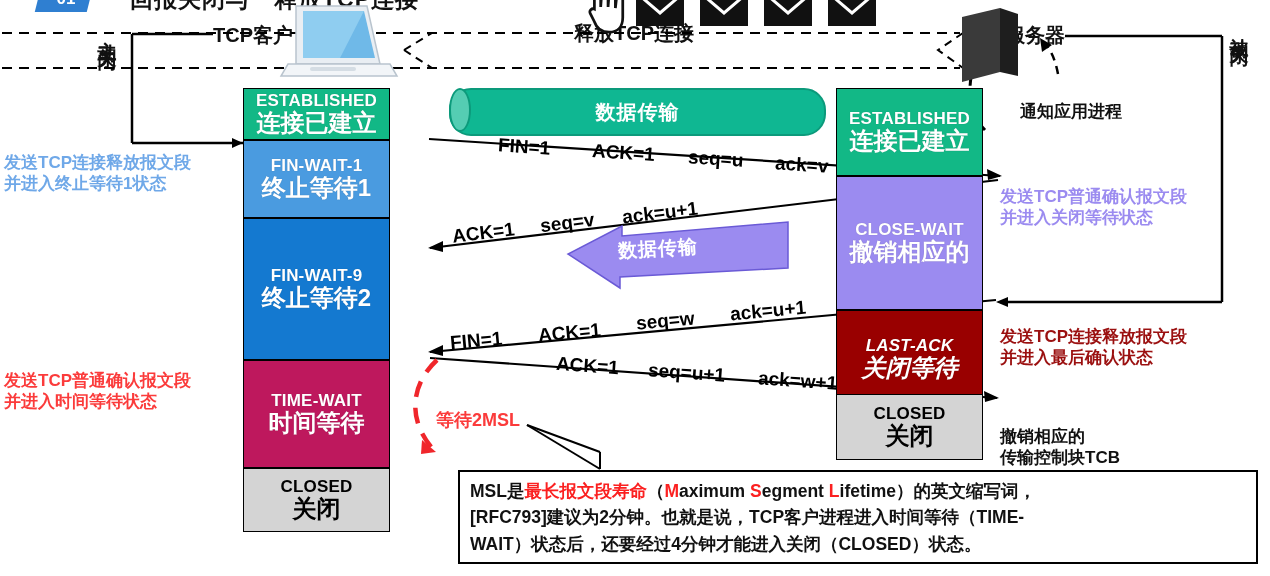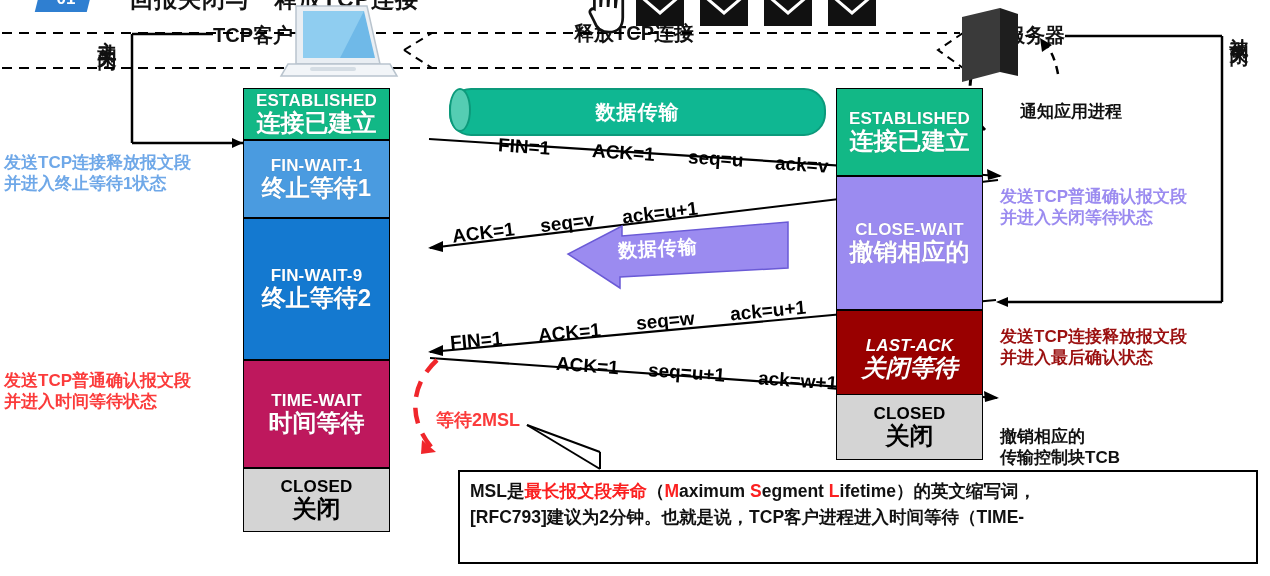--- a/index.html
+++ b/index.html
@@ -267,15 +267,16 @@
   <div class="abs note note-darkred" style="left:1000px;top:326px;">发送TCP连接释放报文段
 并进入最后确认状态</div>
   <div class="abs note note-black" style="left:1000px;top:410px;">撤销相应的
 传输控制块TCB</div>
 
   <div class="abs wait2msl">等待2MSL</div>
 
   <div class="abs msl-box">
     <div class="msl-line"><span>MSL是</span><span class="msl-red">最长报文段寿命</span><span>（</span><span class="msl-red">M</span><span>aximum </span><span class="msl-red">S</span><span>egment </span><span class="msl-red">L</span><span>ifetime）的英文缩写词，</span></div>
     <div class="msl-line">[RFC793]建议为2分钟。也就是说，TCP客户进程进入时间等待（TIME-</div>
+    <div class="msl-line">WAIT）状态后，还要经过4分钟才能进入关闭（CLOSED）状态。</div>
   </div>
 
 </div>
 
 </body></html>

